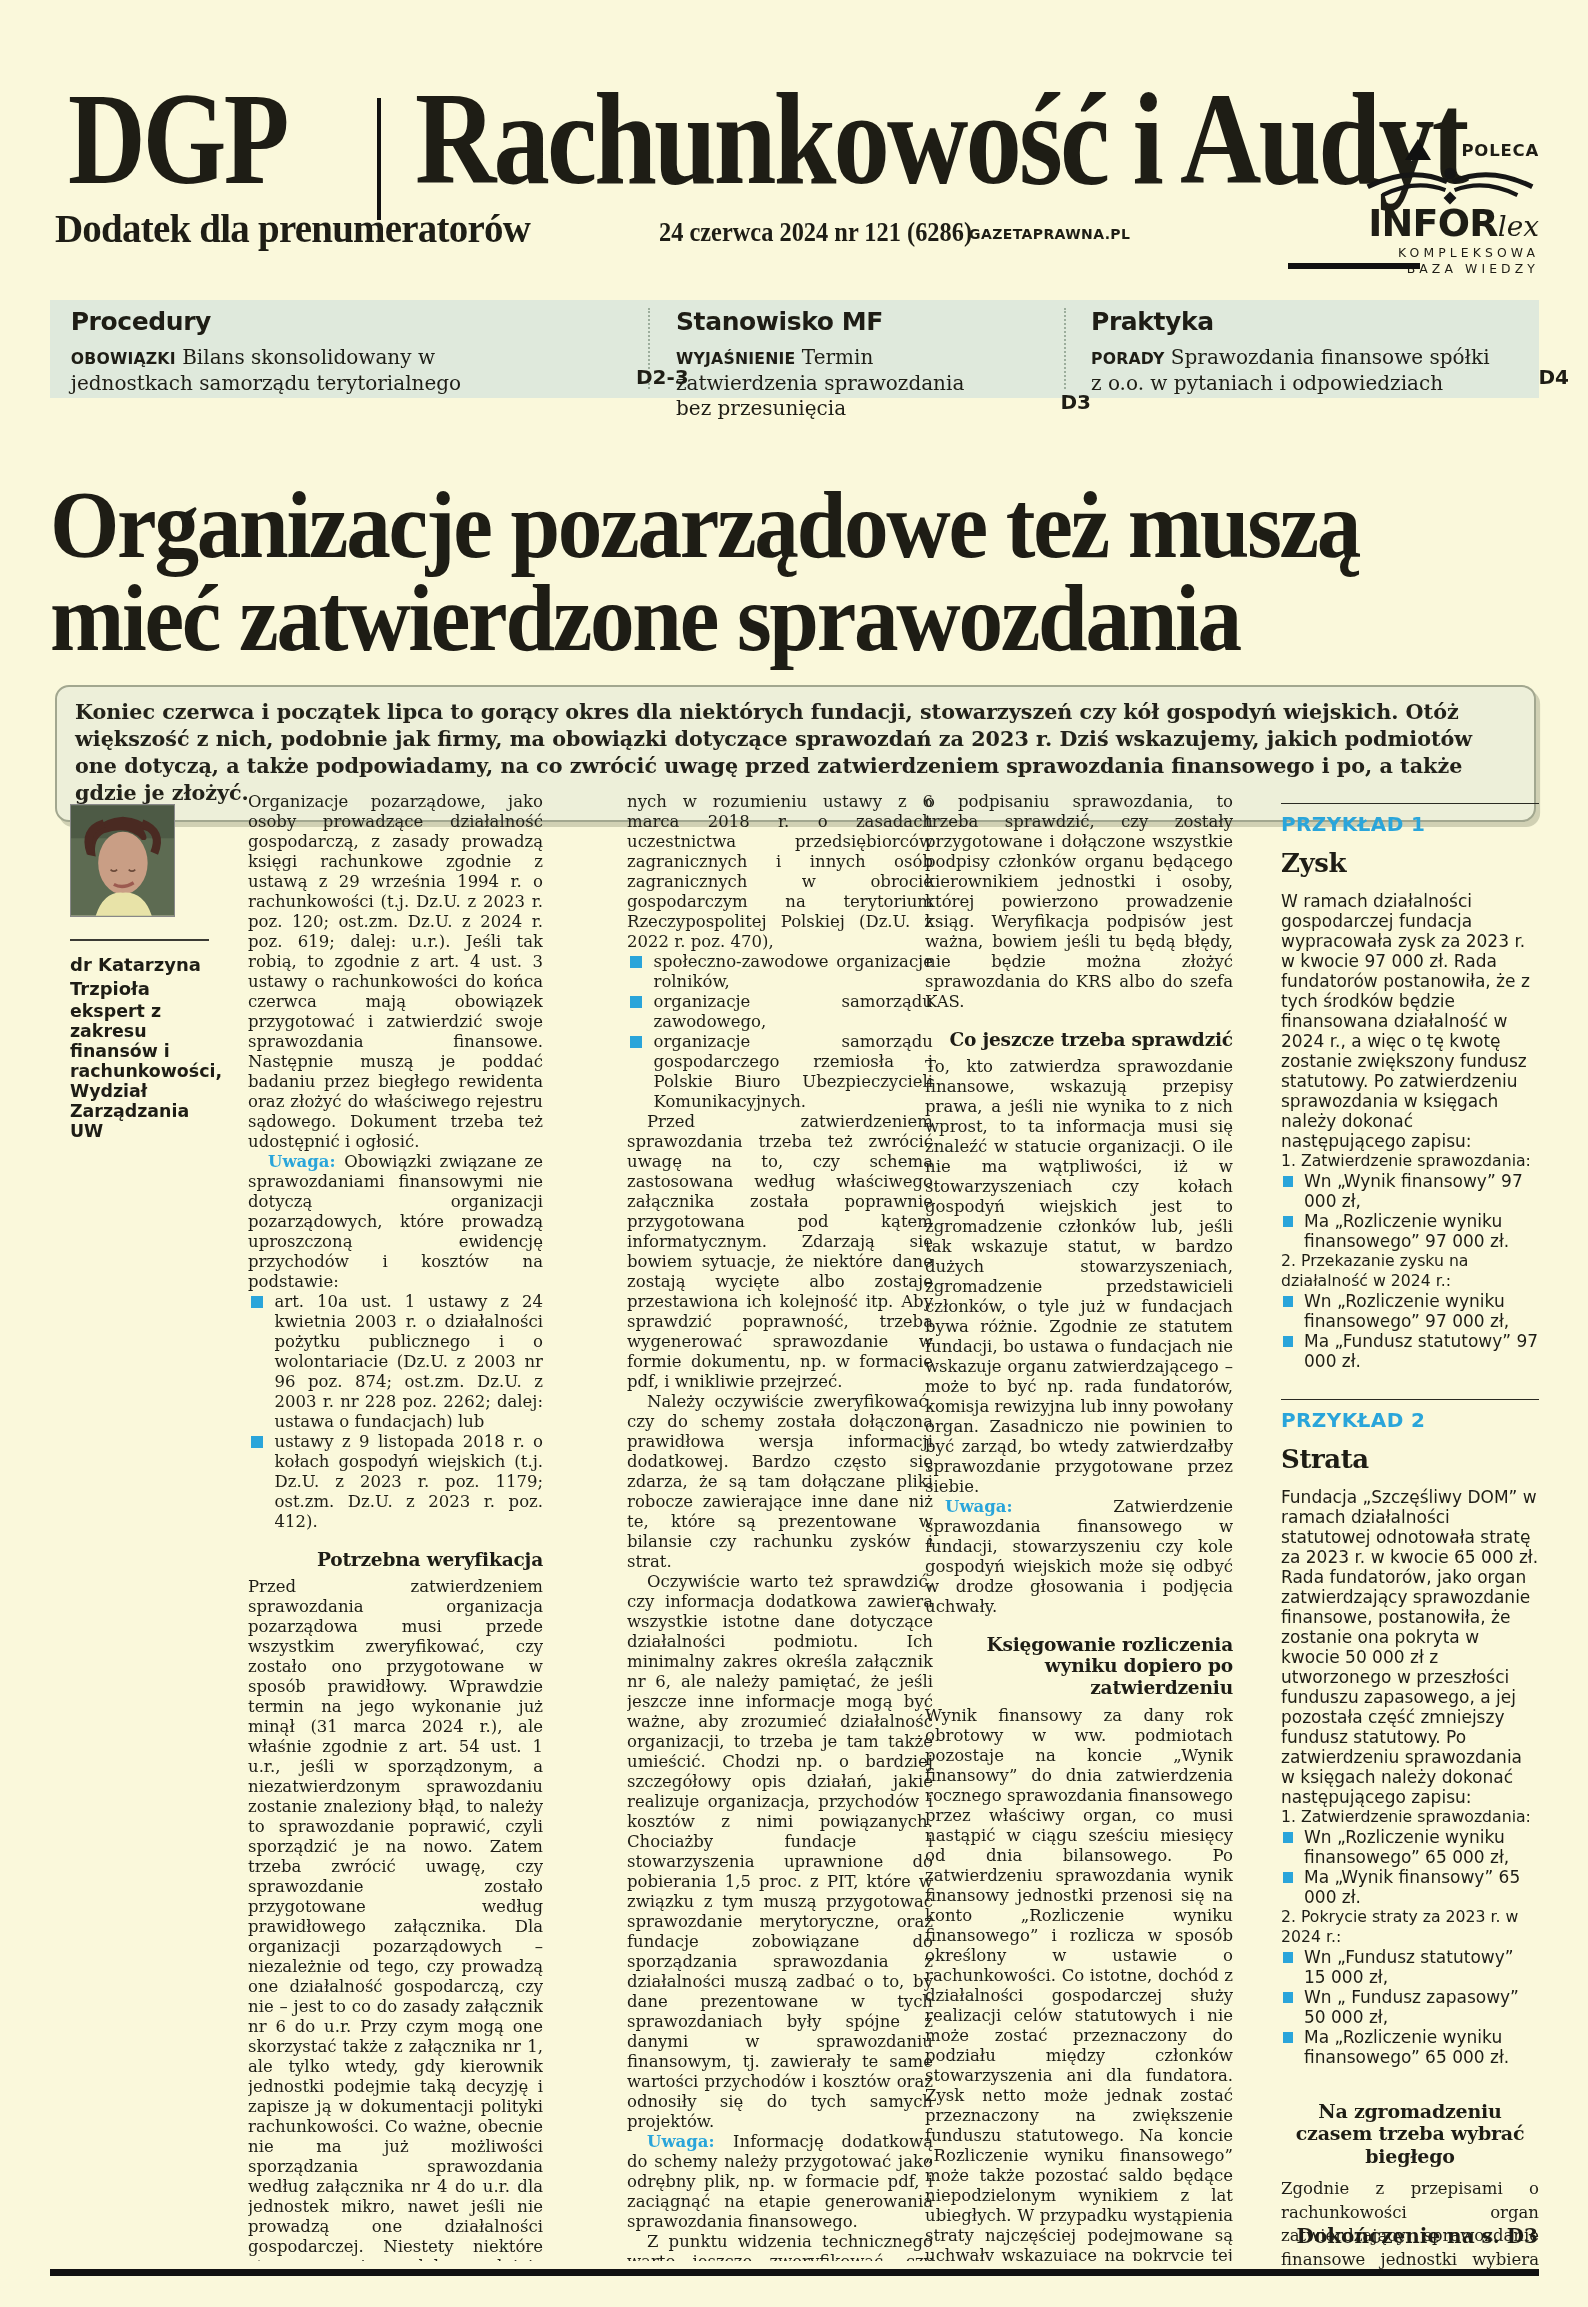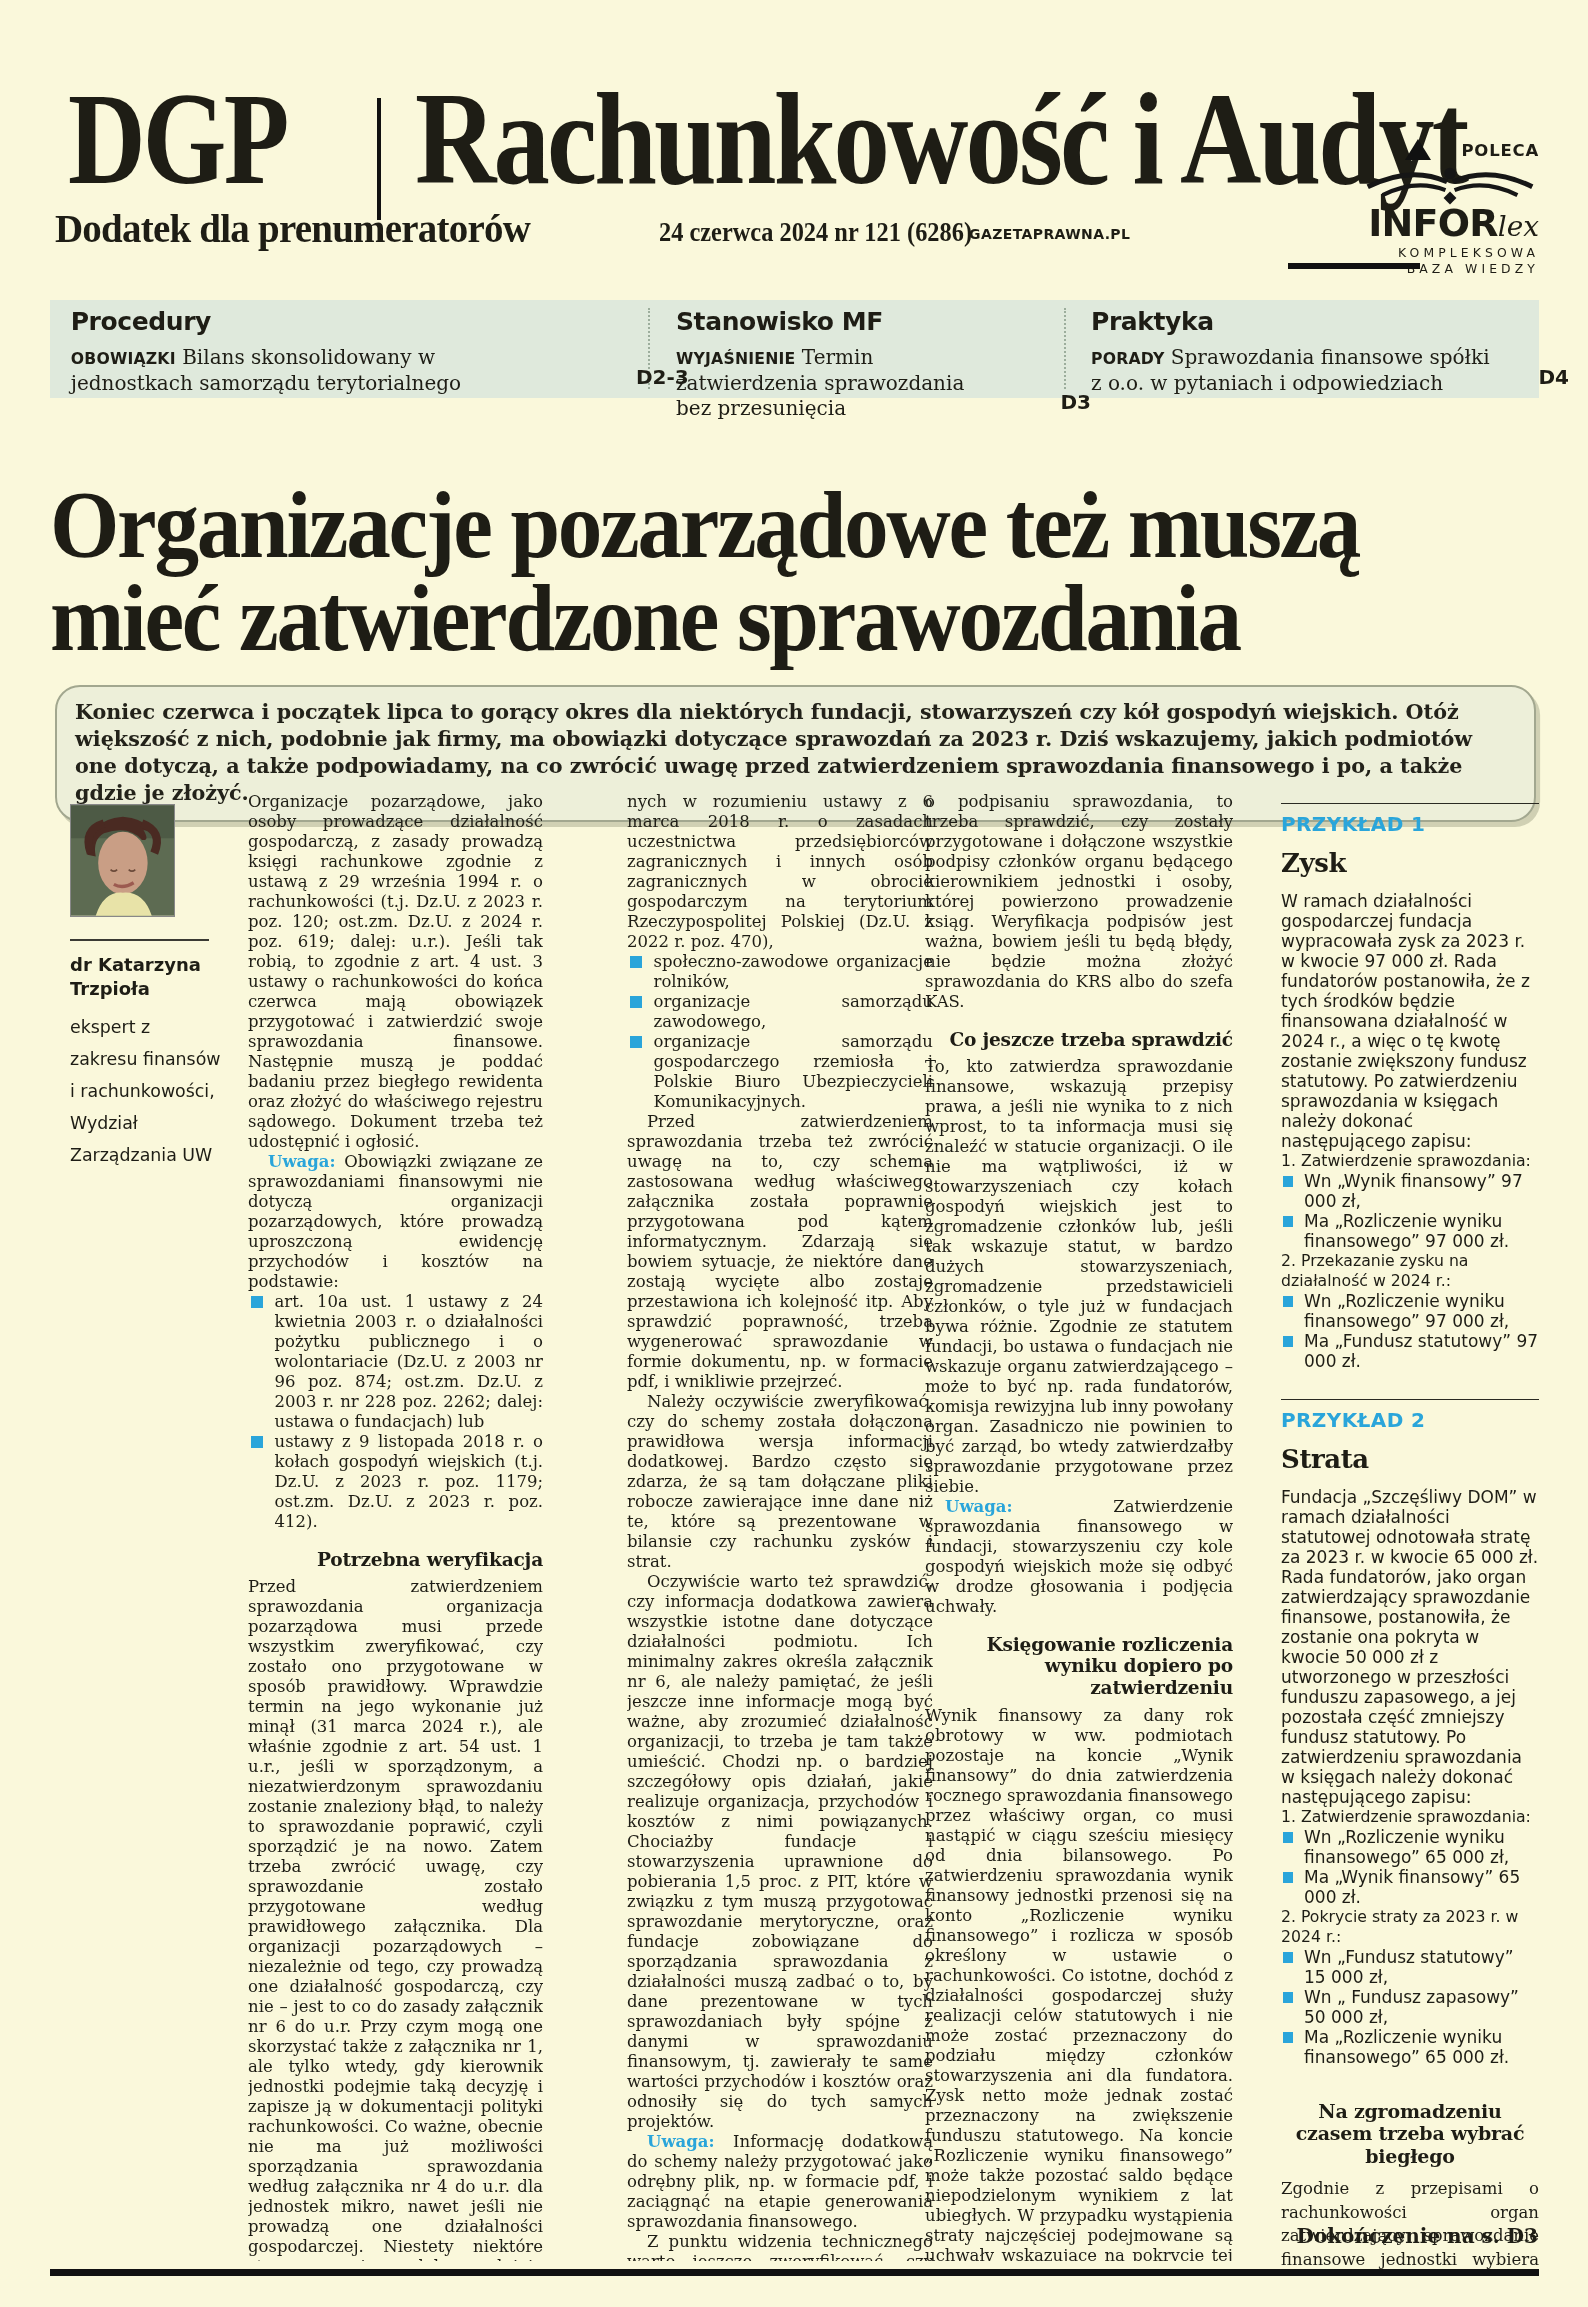--- a/index.html
+++ b/index.html
@@ -36,28 +36,28 @@
   .teaser{position:absolute;top:8.3px;}
   .t-section{font-family:"DejaVu Sans",sans-serif;font-weight:700;font-size:25px;line-height:28px;margin-bottom:8.3px;letter-spacing:-0.4px;}
   .t-body{position:relative;font-family:"DejaVu Serif",serif;font-size:20px;line-height:25px;}
   .t-kicker{font-family:"DejaVu Sans",sans-serif;font-weight:700;font-size:15.7px;letter-spacing:0.2px;}
   .t-page{position:absolute;right:0;bottom:6px;font-family:"DejaVu Sans",sans-serif;font-weight:700;font-size:20px;}
 
   
   .headline{position:absolute;left:50px;top:478px;font-family:"Liberation Serif",serif;font-weight:700;font-size:96px;line-height:93px;letter-spacing:-2.5px;transform:scaleX(0.93);transform-origin:0 0;white-space:nowrap;}
 
   
-  .lead{position:absolute;left:55px;top:685px;width:1441px;background:var(--lead-bg);border:2.5px solid var(--lead-border);border-radius:25px;box-shadow:4.1px 5px 0 rgba(130,135,105,0.35);padding:11.6px 18px 13.2px;font-family:"DejaVu Serif",serif;font-weight:700;font-size:20.7px;line-height:27px;color:#23221A;}
+  .lead{position:absolute;left:55px;top:685px;width:1441px;background:var(--lead-bg);border:2.5px solid var(--lead-border);border-radius:14px;box-shadow:4.1px 5px 0 rgba(130,135,105,0.35);padding:11.6px 18px 13.2px;font-family:"DejaVu Serif",serif;font-weight:700;font-size:20.7px;line-height:27px;color:#23221A;}
 
   
   .author{position:absolute;left:70px;top:804px;width:153px;}
   .a-photo{width:103px;height:111px;display:block;border:0.8px solid #888;}
   .a-rule{width:139px;height:2.5px;background:#3a3a33;margin:21.5px 0 11.6px;}
   .a-name{font-family:"DejaVu Sans",sans-serif;font-weight:700;font-size:18px;line-height:24px;}
-  .a-bio{font-family:"DejaVu Sans",sans-serif;font-size:17.4px;line-height:32px;margin-top:10px;}
+  .a-bio{font-family:"DejaVu Sans",sans-serif;font-size:17.4px;line-height:20px;margin-top:0;font-weight:bold;}
 
   
   .col{position:absolute;top:792px;height:1469px;overflow:hidden;font-family:"DejaVu Serif",serif;font-size:16.5px;line-height:20px;}
   .col-1{left:248px;width:295px;}
   .col-2{left:583px;width:306px;margin-left:44px;}
   .col-3{left:925px;width:308px;}
   .blk{text-align:justify;}
   .blk-p{text-indent:20px;}
   .blk-uwaga{text-indent:20px;}
   .blk-p0,.blk-cont{text-indent:0;}

